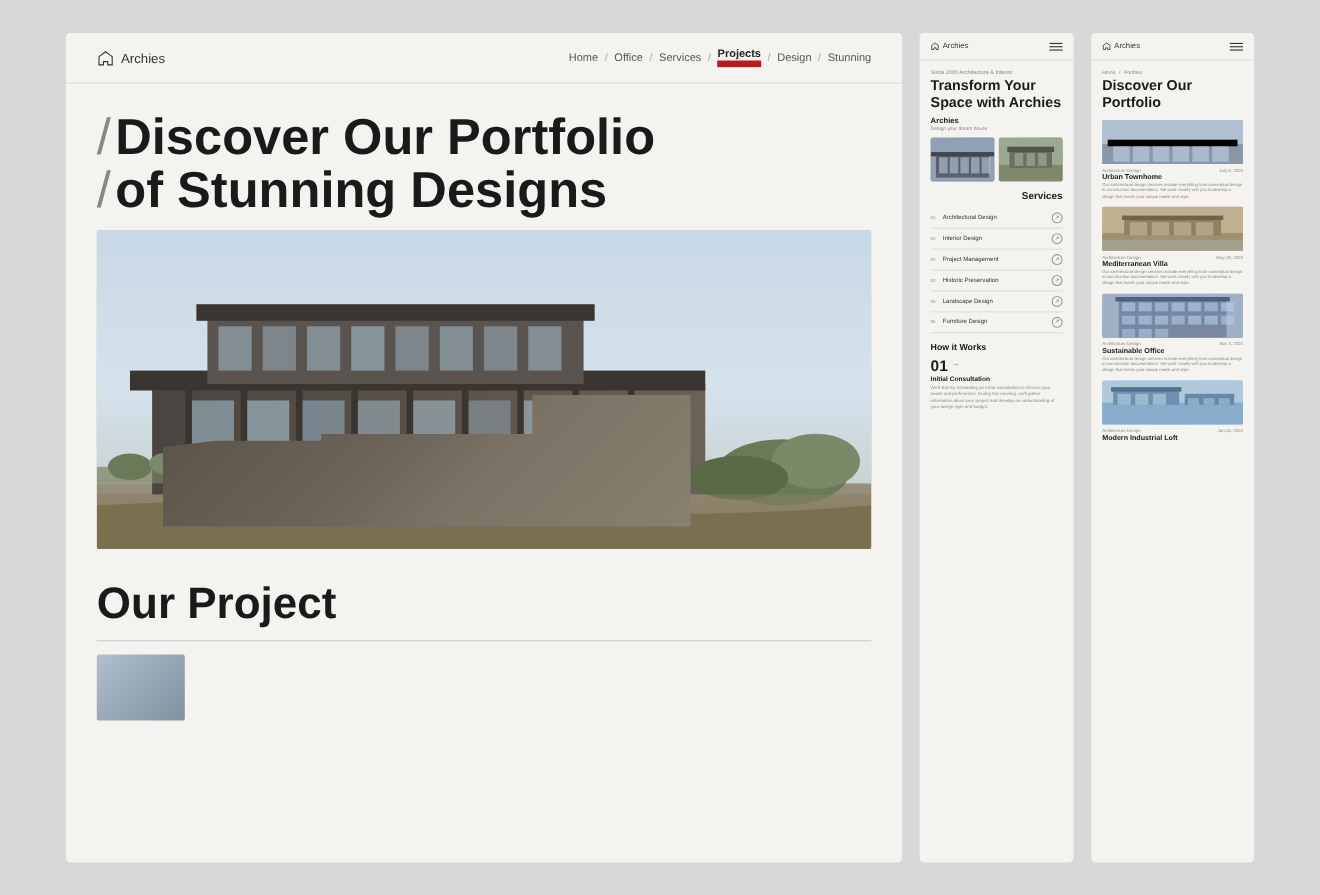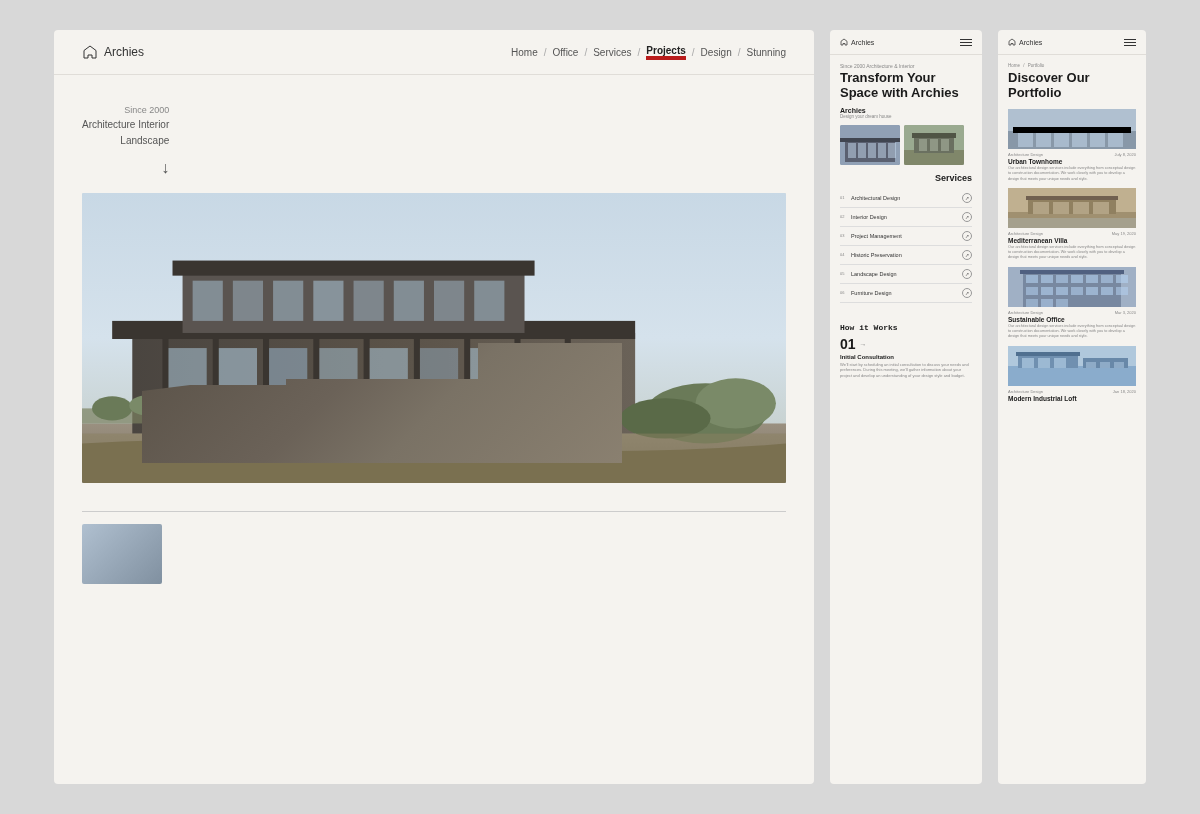--- a/index.html
+++ b/index.html
@@ -53,21 +53,21 @@
     .nav-links {
       display: flex;
       align-items: center;
       gap: 4px;
       font-size: 10px;
       font-family: sans-serif;
       color: #555;
     }
 
     .nav-links span.sep { color: #aaa; margin: 0 2px; }
-    .nav-links span.active { color: #222; font-weight: 600; border-bottom: 4px solid #b91c1c; }
+    .nav-links span.active { color: #222; font-weight: 600; border-bottom: 6px solid #b91c1c; }
 
     .main-content {
       padding: 24px 28px 0;
       flex: 1;
       overflow: hidden;
     }
 
     .hero-top {
       display: flex;
       justify-content: space-between;
@@ -168,21 +168,21 @@
       width: 80px;
       height: 60px;
       background: linear-gradient(135deg, #a0b0c0 0%, #8090a0 100%);
       border-radius: 2px;
       flex-shrink: 0;
     }
 
     
     .middle-panel {
       background: #f5f3ef;
-      width: 152px;
+      width: 140px;
       height: 754px;
       border-radius: 4px;
       overflow: hidden;
       flex-shrink: 0;
       display: flex;
       flex-direction: column;
     }
 
     .mobile-nav {
       display: flex;
@@ -309,22 +309,22 @@
       align-items: center;
       justify-content: center;
       font-size: 5px;
       color: #666;
     }
 
     .mobile-how-title {
       font-size: 8px;
       font-weight: bold;
       color: #1a1a1a;
-      font-family: Liberation Mono, monospace;
-      margin-top: 20px;
+      font-family: Liberation Sans, sans-serif;
+      margin-top: 8px;
       margin-bottom: 4px;
     }
 
     .mobile-step-num {
       font-size: 14px;
       font-weight: 900;
       color: #1a1a1a;
       font-family: sans-serif;
       display: flex;
       align-items: center;
@@ -468,25 +468,24 @@
       <span class="active">Projects</span>
       <span class="sep">/</span>
       <span>Design</span>
       <span class="sep">/</span>
       <span>Stunning</span>
     </div>
   </nav>
 
   <div class="main-content">
     <div class="hero-top">
-      <div class="hero-meta">
-        <span class="since">Since 2000</span>
-        Architecture Interior<br>Landscape
-        <div class="scroll-arrow">↓</div>
-      </div>
+      <h1 class="hero-title">
+        <span class="slash-deco">/</span><span>Discover Our Portfolio</span><br>
+        <span class="slash-deco">/</span><span>of Stunning Designs</span>
+      </h1>
     </div>
 
     <div class="hero-image">
       <div class="sky-gradient"></div>
 
       <svg width="100%" height="100%" viewBox="0 0 700 290" preserveAspectRatio="xMidYMid slice" style="position:absolute;top:0;left:0;">
 
         <defs>
           <linearGradient id="skyGrad" x1="0" y1="0" x2="0" y2="1">
             <stop offset="0%" stop-color="#c8d8e5"></stop>
@@ -548,20 +547,21 @@
         <rect x="0" y="215" width="120" height="15" fill="#7a8060" opacity="0.7"></rect>
         <ellipse cx="30" cy="215" rx="20" ry="12" fill="#6a7a58"></ellipse>
         <ellipse cx="65" cy="212" rx="18" ry="10" fill="#7a8a68"></ellipse>
         <ellipse cx="100" cy="218" rx="15" ry="8" fill="#5a6a48"></ellipse>
 
         <rect x="0" y="240" width="700" height="30" fill="#8a8060" opacity="0.5"></rect>
         <path d="M0,250 Q175,240 350,252 Q525,264 700,250 L700,290 L0,290 Z" fill="#7a7050"></path>
       </svg>
     </div>
 
+    <h2 class="section-title-large">Our Project</h2>
     <div class="divider-line"></div>
     <div class="project-preview">
       <div class="project-thumb" style="background: linear-gradient(135deg, #b0c0d0 0%, #8090a0 100%);"></div>
     </div>
   </div>
 </div>
 
 <div class="middle-panel">
   <nav class="mobile-nav">
     <div class="mobile-logo">

